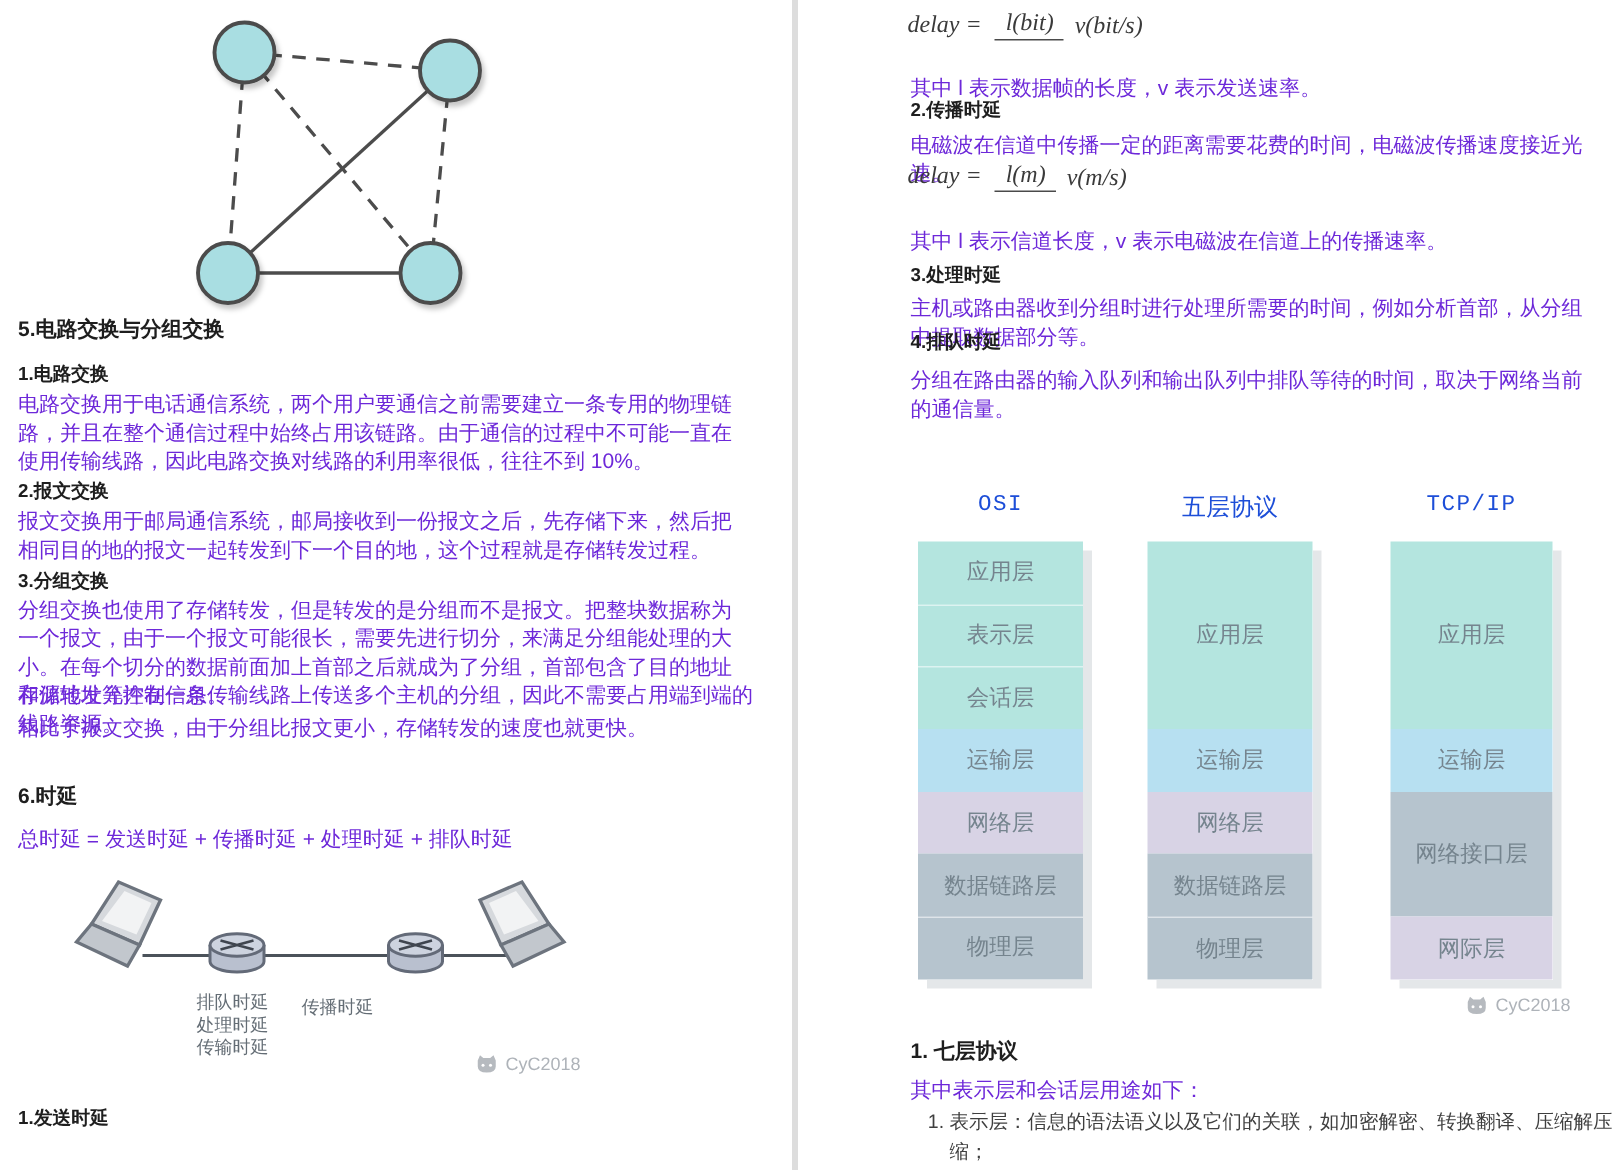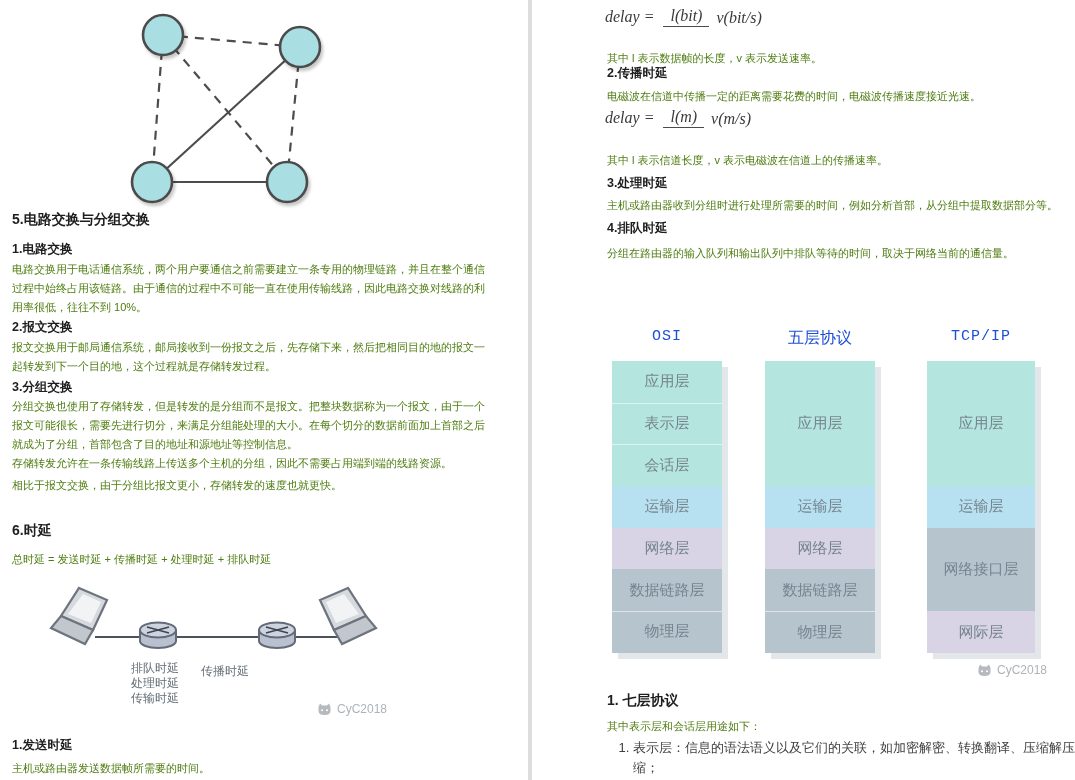--- a/index.html
+++ b/index.html
@@ -6,21 +6,21 @@
   .canvas{position:relative;width:1075px;height:780px;background:#ffffff;overflow:hidden;
           font-family:"Liberation Sans",sans-serif;}
   .page{position:absolute;top:0;height:780px;}
   .page-left{left:0;width:528px;}
   .page-right{left:545px;width:530px;}
   .page-divider{position:absolute;left:528px;top:0;width:4px;height:780px;background:#dddddd;}
 
   .h-sec{position:absolute;margin:0;font-size:14px;font-weight:bold;color:#1e1e1e;}
   .h-sub{position:absolute;margin:0;font-size:12.5px;font-weight:bold;color:#1e1e1e;}
   .h-sub2{position:absolute;margin:0;font-size:14px;font-weight:bold;color:#1e1e1e;}
-  .body-p{position:absolute;margin:0;font-size:11px;color:#4d7c0f;line-height:19px;}
+  .body-p{position:absolute;margin:0;font-size:14px;color:#6d28d9;line-height:19px;}
 
   
   .formula{position:absolute;display:flex;align-items:center;gap:9px;
            font-family:"Liberation Serif",serif;font-style:italic;font-size:16px;color:#3a3a3a;}
   .frac{display:inline-flex;flex-direction:row;align-items:center;}
   .f-num{padding:0 7px 1px 7px;border-bottom:1.4px solid #4a4a4a;line-height:19px;}
   .f-den{padding:1px 7px 0 7px;line-height:19px;}
 
   
   .arch-header{position:absolute;top:328px;text-align:center;font-size:16px;color:#1d4ed8;margin:0;}
@@ -125,21 +125,20 @@
     <div class="watermark" style="left:317px;top:702px">
       <svg width="15" height="13" viewBox="0 0 15 13">
         <path d="M1.5 4 L3 0.5 L5.2 2.4 H9.8 L12 0.5 L13.5 4 V8 Q13.5 12 7.5 12 Q1.5 12 1.5 8 Z" fill="#b6babf"></path>
         <circle cx="5" cy="7.2" r="1" fill="#ffffff"></circle>
         <circle cx="10" cy="7.2" r="1" fill="#ffffff"></circle>
       </svg>
       <span>CyC2018</span>
     </div>
 
     <h4 class="h-sub" style="left:12px;top:737px">1.发送时延</h4>
-    <p class="body-p" style="left:12px;top:759px;width:500px">主机或路由器发送数据帧所需要的时间。</p>
   </div>
 
   <div class="page-divider"></div>
 
   <div class="page page-right">
 
     <div class="formula" style="left:60px;top:6px">
       <span class="f-lhs">delay =</span>
       <span class="frac">
         <span class="f-num">l(bit)</span>

